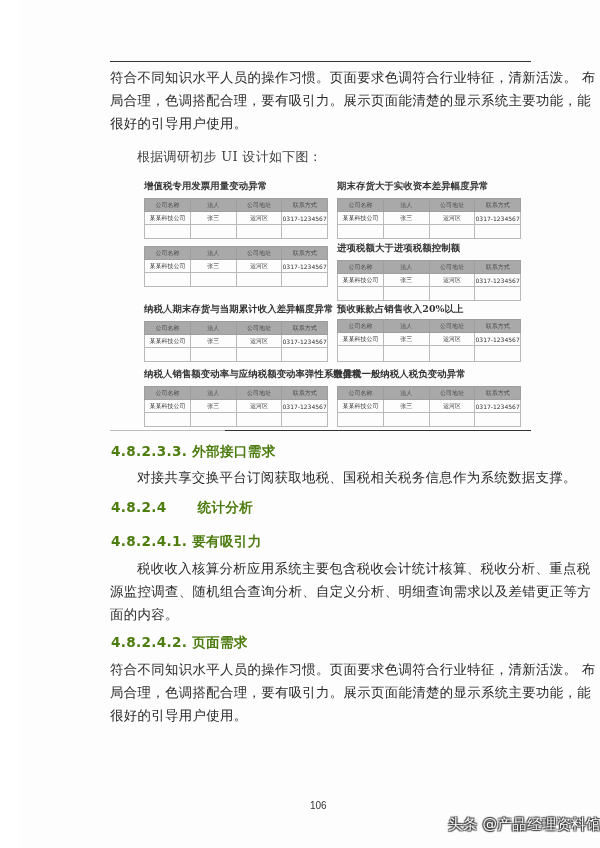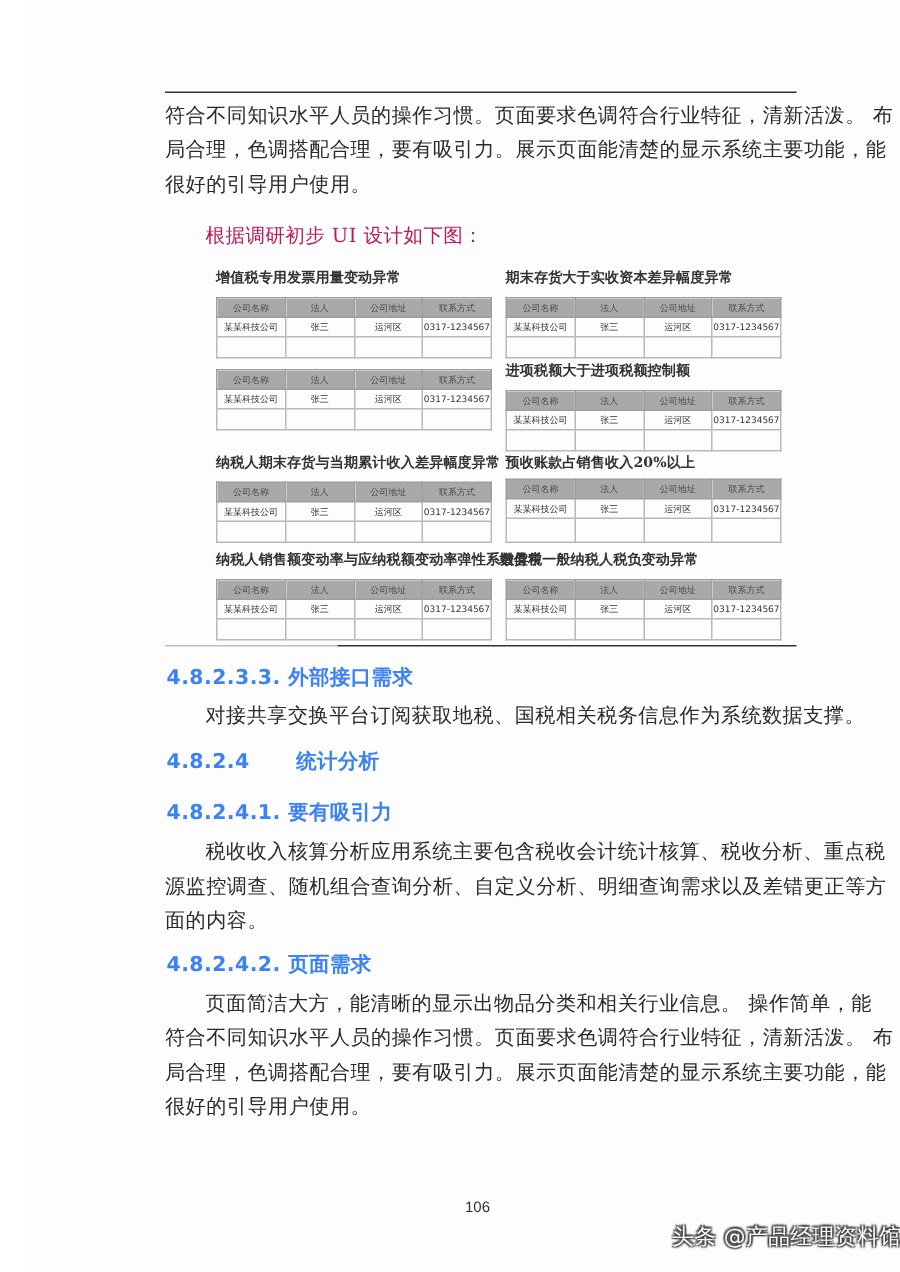--- a/index.html
+++ b/index.html
@@ -4,36 +4,36 @@
 <style>
   html, body { margin: 0; padding: 0; background: #ffffff; }
   body { width: 600px; height: 848px; position: relative; overflow: hidden;
          font-family: "DejaVu Serif", "Liberation Serif", serif; color: #222; }
   .page { position: absolute; left: 0; top: 0; width: 600px; height: 848px; background: #fdfdfd; margin-left: 20px; }
   .rule-top { position: absolute; left: 90px; top: 61px; width: 421px; height: 1px; background: #333; }
   .para { position: absolute; left: 90px; width: 422px; font-size: 13.4px; line-height: 23px;
           letter-spacing: 0.35px; color: #2a2a2a; text-align: justify; }
   .para .ln { display: block; white-space: nowrap; height: 23px; }
   .indent { padding-left: 27px; }
-  .caption { position: absolute; left: 117px; font-size: 13px; color: #be185d; letter-spacing: 0.3px; }
+  .caption { position: absolute; left: 117px; font-size: 13px; color: #404040; letter-spacing: 0.3px; }
 
   .figure { position: absolute; left: 90px; top: 176px; width: 422px; height: 256px; }
   .card { position: absolute; width: 212px; }
   .card-title { font-size: 9.4px; font-weight: bold; color: #333; white-space: nowrap; height: 14px; line-height: 14px;
                 letter-spacing: 0.1px; }
   .tbl { border-collapse: collapse; width: 184px; table-layout: fixed; margin-top: 5px; }
   .tbl th, .tbl td { border: 1px solid #b9b9b9; font-family: "DejaVu Sans", "Liberation Sans", sans-serif;
                      font-size: 6px; text-align: center; height: 12px; padding: 0; color: #333; font-weight: normal;
                      white-space: nowrap; overflow: hidden; }
   .tbl th { background: #a9a9a9; color: #4a4a4a; border-color: #9e9e9e; }
   .tbl td.empty { height: 13px; }
   .fig-rule-light { position: absolute; left: 0px; top: 254px; width: 115px; height: 1px; background: #bdbdbd; }
   .fig-rule-dark { position: absolute; left: 115px; top: 254px; width: 306px; height: 1px; background: #333; }
 
-  .h-sec { position: absolute; left: 91px; font-size: 13.6px; font-weight: bold; color: #3b82f6; white-space: nowrap;
+  .h-sec { position: absolute; left: 91px; font-size: 13.6px; font-weight: bold; color: #4d7c0f; white-space: nowrap;
            letter-spacing: 0.3px; }
   .h-sec .num { font-family: "DejaVu Sans", "Liberation Sans", sans-serif; }
   .h-sec .gap { display: inline-block; width: 26px; }
 
   .page-num { position: absolute; left: 290px; top: 800px; font-family: "Liberation Sans", sans-serif; font-size: 10px; color: #333; }
   .watermark { position: absolute; left: 428px; top: 815px; font-family: "DejaVu Sans", sans-serif; font-size: 14.5px;
                color: #fff; letter-spacing: 0.3px;
                text-shadow: 0 0 1px #333, 1px 1px 1px #444, -1px -1px 1px #444, 1px -1px 1px #444, -1px 1px 1px #444; }
 </style>
 </head>
@@ -285,21 +285,20 @@
     <span class="ln indent">税收收入核算分析应用系统主要包含税收会计统计核算、税收分析、重点税</span>
     <span class="ln">源监控调查、随机组合查询分析、自定义分析、明细查询需求以及差错更正等方</span>
     <span class="ln">面的内容。</span>
   </div>
 
   <div class="h-sec" style="top:634px;">
     <span class="num">4.8.2.4.2.</span>
     <span>页面需求</span>
   </div>
   <div class="para" style="top:658px;">
-    <span class="ln indent">页面简洁大方，能清晰的显示出物品分类和相关行业信息。 操作简单，能</span>
     <span class="ln">符合不同知识水平人员的操作习惯。页面要求色调符合行业特征，清新活泼。 布</span>
     <span class="ln">局合理，色调搭配合理，要有吸引力。展示页面能清楚的显示系统主要功能，能</span>
     <span class="ln">很好的引导用户使用。</span>
   </div>
 
   <div class="page-num">106</div>
   <div class="watermark">头条 @产品经理资料馆</div>
 </div>
 
 </body></html>

